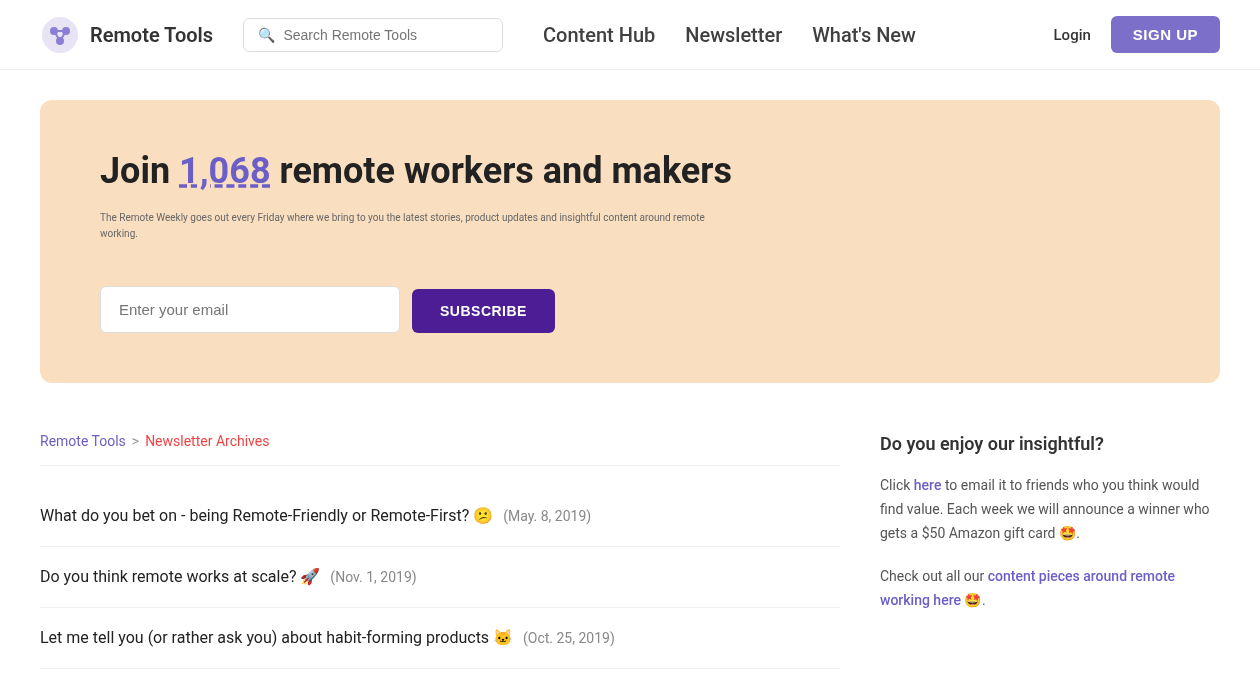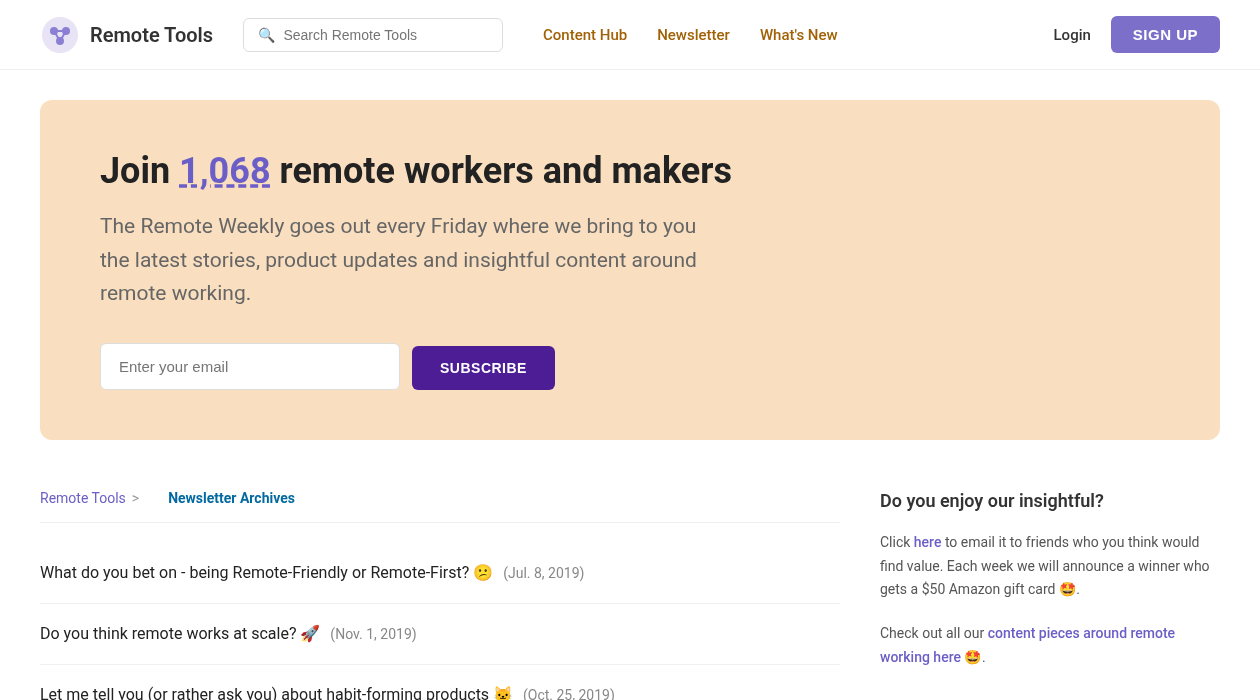--- a/index.html
+++ b/index.html
@@ -13,37 +13,37 @@
     .logo-area { display: flex; align-items: center; gap: 10px; margin-right: 30px; text-decoration: none; }
     .logo-icon { width: 40px; height: 40px; }
     .logo-text { font-size: 20px; font-weight: 600; color: #333; }
     .search-box {
       display: flex; align-items: center; border: 1px solid #ddd; border-radius: 6px;
       padding: 8px 14px; gap: 8px; width: 260px; background: #fff;
     }
     .search-icon { color: #aaa; font-size: 14px; }
     .search-input { border: none; outline: none; font-size: 14px; color: #555; width: 100%; background: transparent; }
     .nav-links { display: flex; align-items: center; gap: 30px; margin-left: 40px; flex: 1; }
-    .nav-link { text-decoration: none; color: #a16207; font-size: 15px; font-weight: 500; }
+    .nav-link { text-decoration: none; color: #404040; font-size: 20px; font-weight: 500; }
     .nav-actions { display: flex; align-items: center; gap: 20px; }
     .login-btn { text-decoration: none; color: #333; font-size: 15px; font-weight: 500; }
     .signup-btn {
       background: #7c6fc9; color: #fff; border: none; padding: 10px 22px;
       border-radius: 6px; font-size: 15px; font-weight: 600; cursor: pointer;
       letter-spacing: 0.5px;
     }
 
     
     .hero-banner {
       background: #f9dfc0; margin: 30px 40px; border-radius: 12px;
       padding: 50px 60px;
     }
     .hero-title { font-size: 36px; font-weight: 700; color: #222; margin-bottom: 18px; }
     .hero-title .count { color: #6b5fc7; text-decoration: underline; text-decoration-style: dashed; }
-    .hero-subtitle { font-size: 21px; color: #666; line-height: 1.6; max-width: 620px; margin-bottom: 32px; }
+    .hero-subtitle { font-size: 10px; color: #666; line-height: 1.6; max-width: 620px; margin-bottom: 44px; }
     .hero-form { display: flex; gap: 12px; align-items: flex-end; }
     .email-input {
       padding: 14px 18px; border: 1px solid #ddd; border-radius: 6px;
       font-size: 15px; width: 300px; outline: none; background: #fff; color: #555;
     }
     .subscribe-btn {
       background: #4c1d95; color: #fff; border: none; padding: 14px 28px;
       border-radius: 6px; font-size: 14px; font-weight: 700; cursor: pointer;
       letter-spacing: 0.5px;
     }
@@ -52,21 +52,21 @@
     .main-content {
       display: flex; gap: 40px; padding: 20px 40px 40px; max-width: 1260px;
     }
     .left-col { flex: 1; }
     .right-col { width: 340px; flex-shrink: 0; }
 
     
     .breadcrumb { display: flex; align-items: center; gap: 6px; margin-bottom: 16px; font-size: 14px; }
     .breadcrumb a { color: #6b5fc7; text-decoration: none; }
     .breadcrumb-sep { color: #999; }
-    .breadcrumb-current { color: #0369a1; font-weight: 700; margin-left: 23px; }
+    .breadcrumb-current { color: #ef4444; font-weight: 400; }
 
     
     .divider { border: none; border-top: 1px solid #eee; margin-bottom: 20px; }
 
     
     .newsletter-item {
       padding: 18px 0; border-bottom: 1px solid #f0f0f0;
     }
     .newsletter-item a { text-decoration: none; color: #222; font-size: 16px; line-height: 1.5; }
     .newsletter-date { color: #888; font-size: 14px; margin-left: 6px; }
@@ -131,21 +131,21 @@
       <span class="breadcrumb-current">Newsletter Archives</span>
     </div>
     <hr class="divider">
 
     <div class="newsletter-list">
 
 
       <div class="newsletter-item">
         <a href="#">
           <span>What do you bet on - being Remote-Friendly or Remote-First? 😕</span>
-          <span class="newsletter-date">(Jul. 8, 2019)</span>
+          <span class="newsletter-date">(May. 8, 2019)</span>
         </a>
       </div>
 
       <div class="newsletter-item">
         <a href="#">
           <span>Do you think remote works at scale? 🚀</span>
           <span class="newsletter-date">(Nov. 1, 2019)</span>
         </a>
       </div>
 

